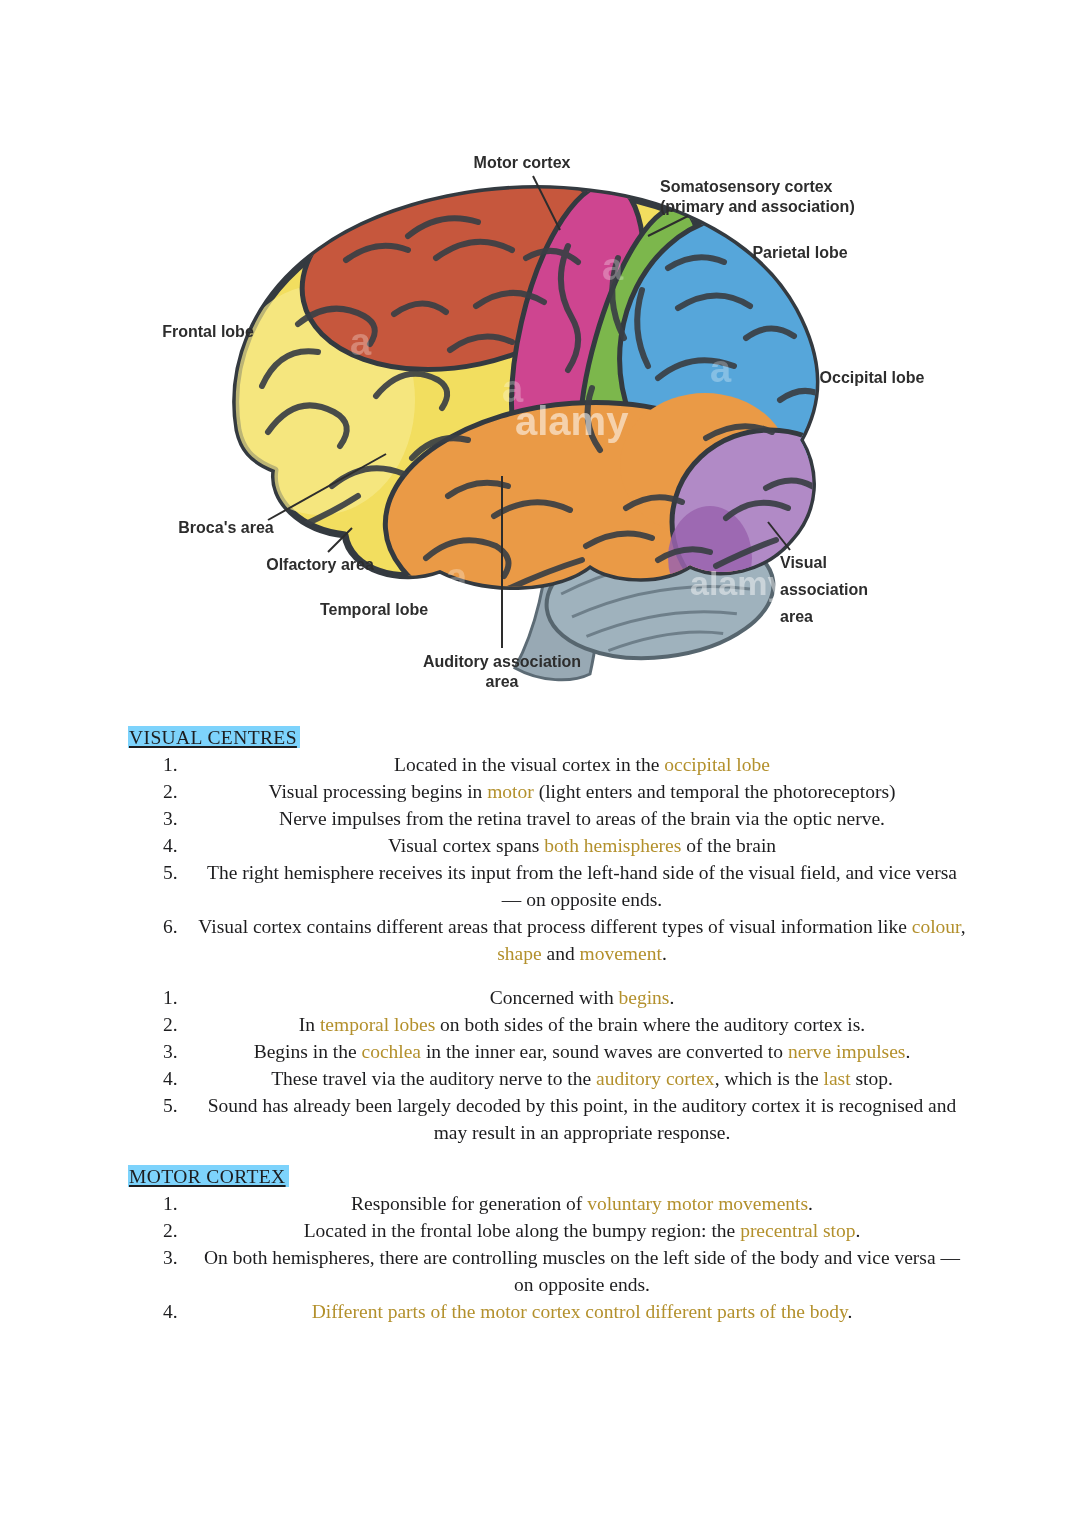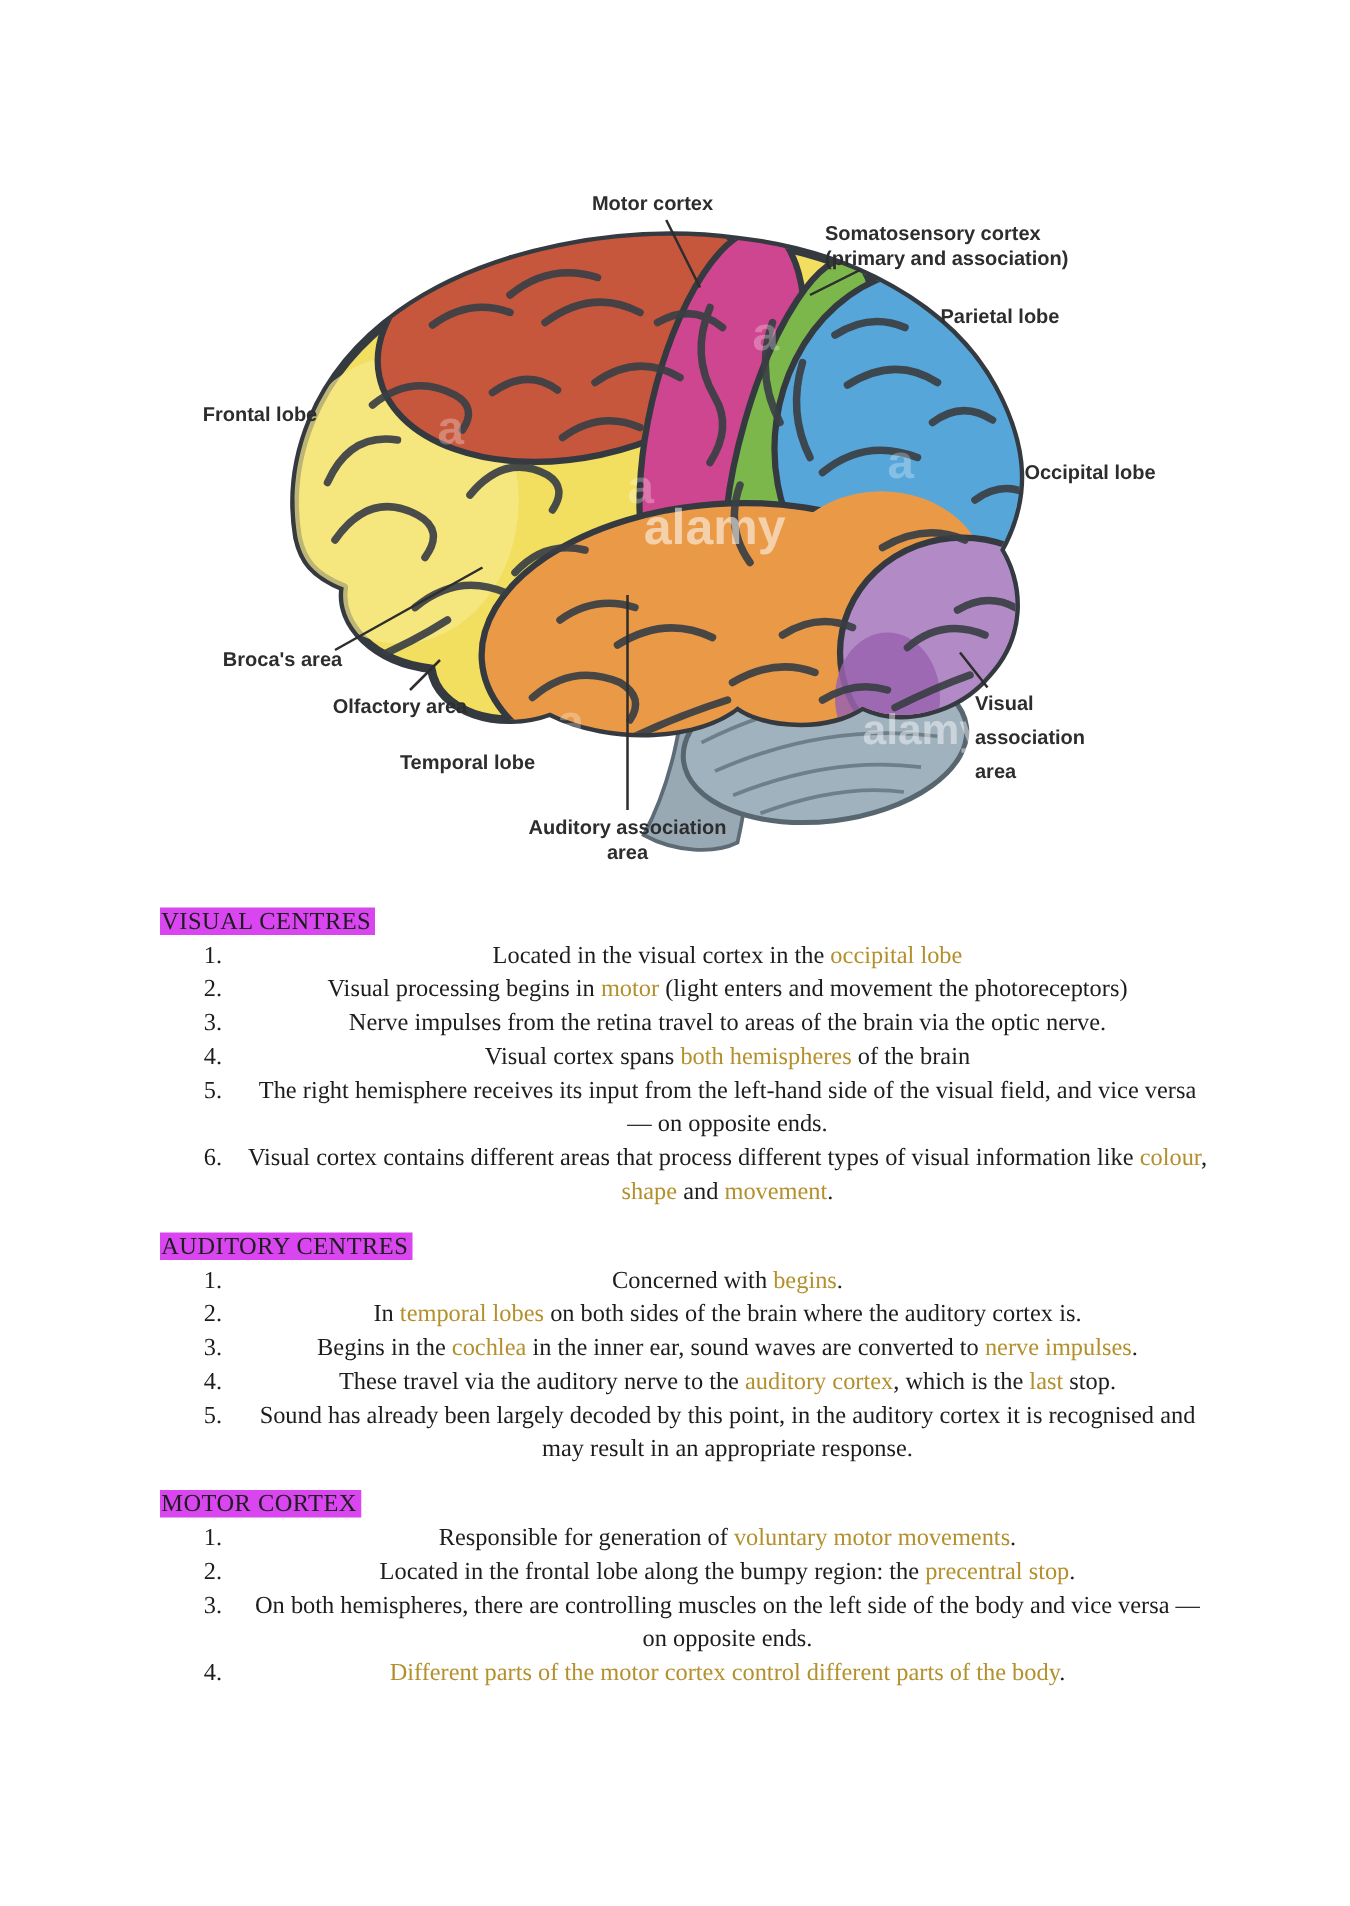--- a/index.html
+++ b/index.html
@@ -5,21 +5,21 @@
   html,body{margin:0;padding:0;background:#ffffff;}
   .page{position:relative;width:1080px;height:1525px;background:#ffffff;overflow:hidden;
         font-family:"Liberation Serif","DejaVu Serif",serif;}
   .figure{position:absolute;left:150px;top:140px;width:800px;height:570px;}
   .figure svg{display:block;width:800px;height:570px;}
   .svglabel{font-family:"Liberation Sans","DejaVu Sans",sans-serif;font-size:16px;font-weight:600;fill:#2d2d2d;}
   .wm{font-family:"Liberation Sans","DejaVu Sans",sans-serif;font-weight:bold;fill:#ffffff;}
   .notes{position:absolute;left:128px;top:724px;width:838px;font-size:19.5px;line-height:27px;color:#1d1d1f;}
   .section{margin:0 0 17px 0;}
   .heading{line-height:27px;letter-spacing:.4px;}
-  .heading .hl{background:#d946ef;text-decoration-thickness:1.5px;text-underline-offset:2px;padding:1px 3px 0 1px;}
+  .heading .hl{background:#7dd3fc;text-decoration:underline;text-decoration-thickness:1.5px;text-underline-offset:2px;padding:1px 3px 0 1px;}
   ol.items{list-style:none;margin:0;padding:0;counter-reset:n;}
   ol.items li{counter-increment:n;position:relative;padding-left:70px;margin:0;text-align:center;}
   ol.items li::before{content:counter(n) ".";position:absolute;left:35px;top:0;}
   .gold{color:#b3902c;}
 </style>
 </head>
 <body>
 
 <div class="page">
 
@@ -133,29 +133,28 @@
         <text class="svglabel" x="630" y="482">area</text>
       </g>
     </svg>
   </div>
 
   <main class="notes" id="sections">
       <section class="section">
         <div class="heading"><span class="hl">VISUAL CENTRES</span></div>
         <ol class="items">
           <li><span>Located in the visual cortex in the </span><span class="gold">occipital lobe</span></li>
-          <li><span>Visual processing begins in </span><span class="gold">motor</span><span> (light enters and movement the photoreceptors)</span></li>
+          <li><span>Visual processing begins in </span><span class="gold">motor</span><span> (light enters and temporal the photoreceptors)</span></li>
           <li><span>Nerve impulses from the retina travel to areas of the brain via the optic nerve.</span></li>
           <li><span>Visual cortex spans </span><span class="gold">both hemispheres</span><span> of the brain</span></li>
           <li><span>The right hemisphere receives its input from the left-hand side of the visual field, and vice versa — on opposite ends.</span></li>
           <li><span>Visual cortex contains different areas that process different types of visual information like </span><span class="gold">colour</span><span>, </span><span class="gold">shape</span><span> and </span><span class="gold">movement</span><span>.</span></li>
         </ol>
       </section>
       <section class="section">
-        <div class="heading"><span class="hl">AUDITORY CENTRES</span></div>
         <ol class="items">
           <li><span>Concerned with </span><span class="gold">begins</span><span>.</span></li>
           <li><span>In </span><span class="gold">temporal lobes</span><span> on both sides of the brain where the auditory cortex is.</span></li>
           <li><span>Begins in the </span><span class="gold">cochlea</span><span> in the inner ear, sound waves are converted to </span><span class="gold">nerve impulses</span><span>.</span></li>
           <li><span>These travel via the auditory nerve to the </span><span class="gold">auditory cortex</span><span>, which is the </span><span class="gold">last</span><span> stop.</span></li>
           <li><span>Sound has already been largely decoded by this point, in the auditory cortex it is recognised and may result in an appropriate response.</span></li>
         </ol>
       </section>
       <section class="section">
         <div class="heading"><span class="hl">MOTOR CORTEX</span></div>

